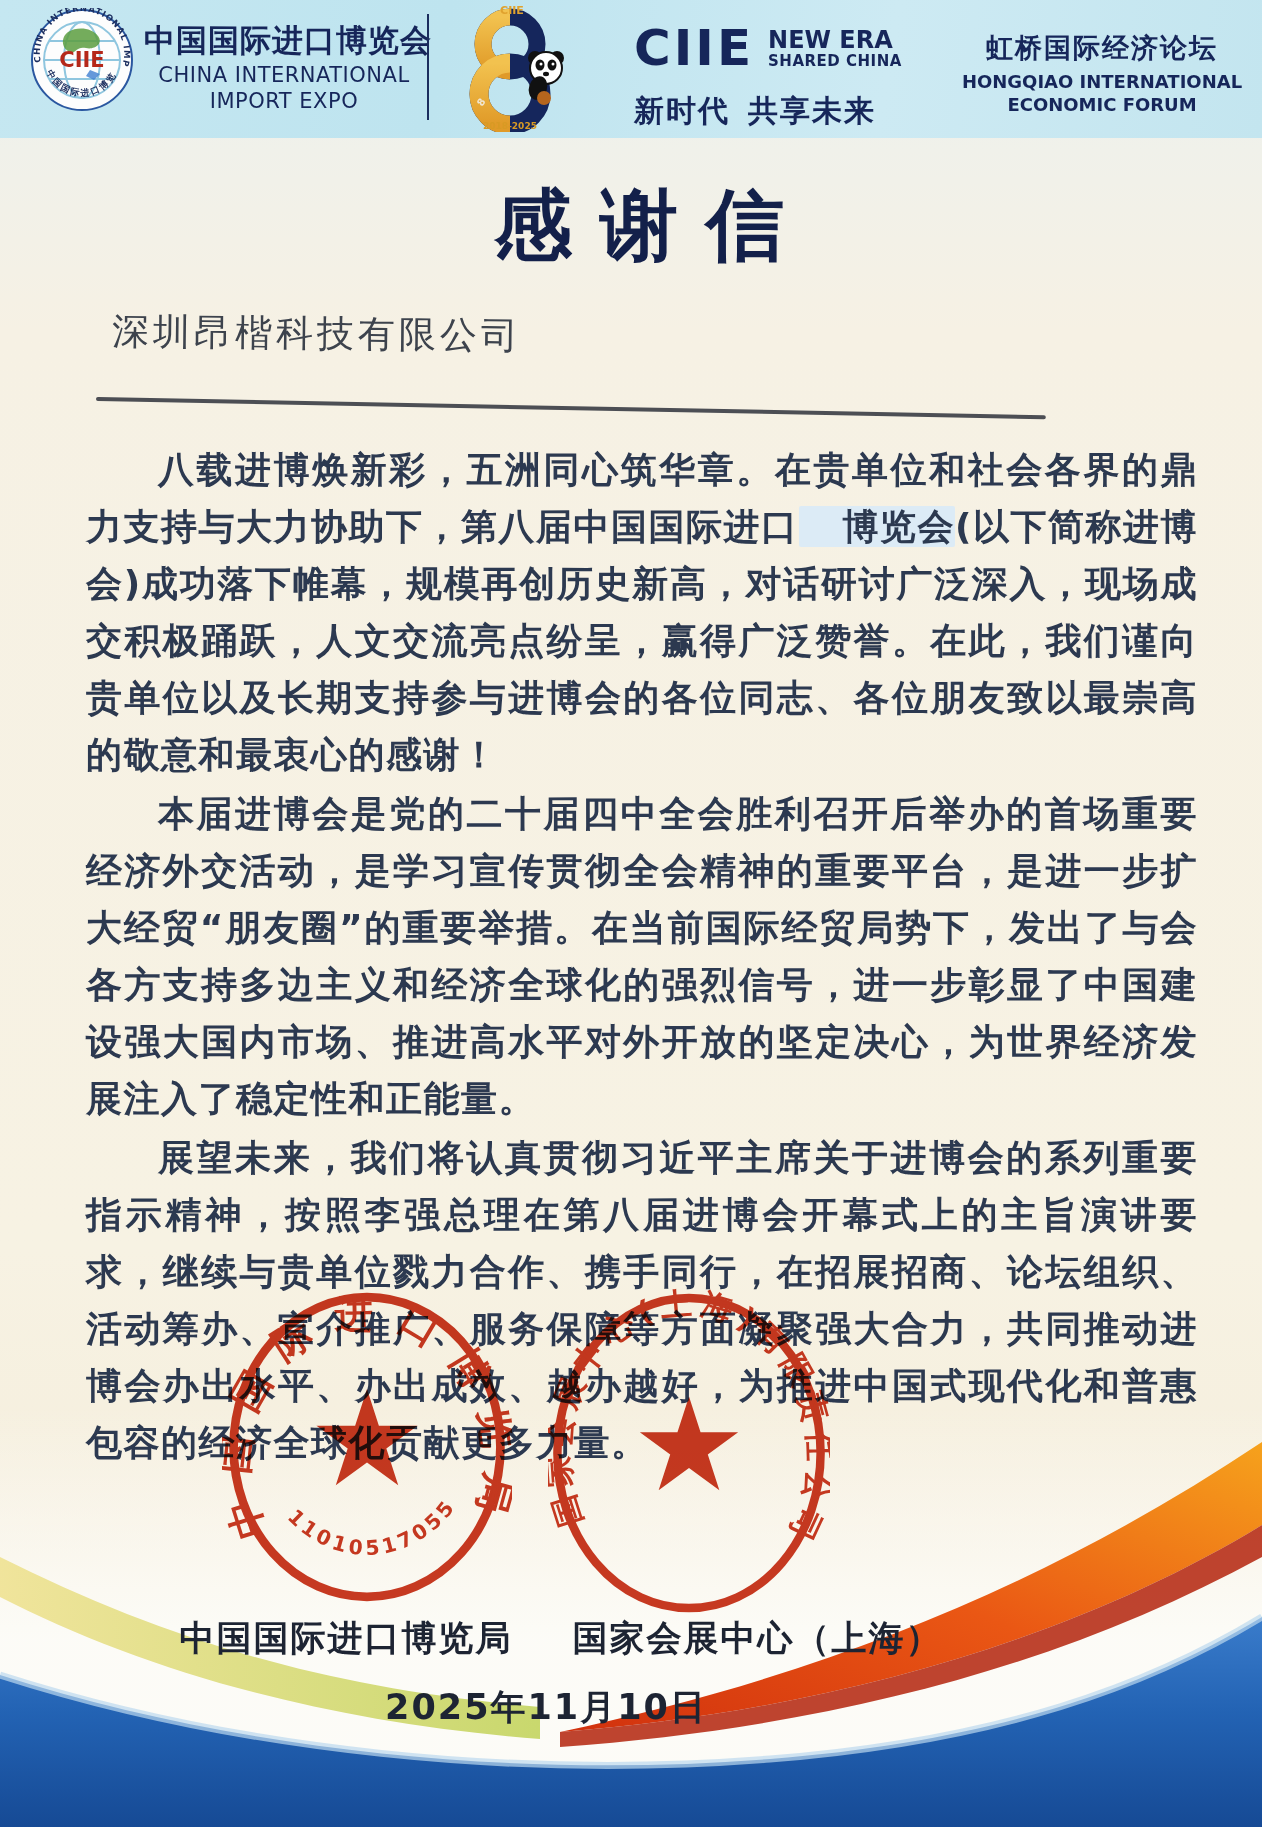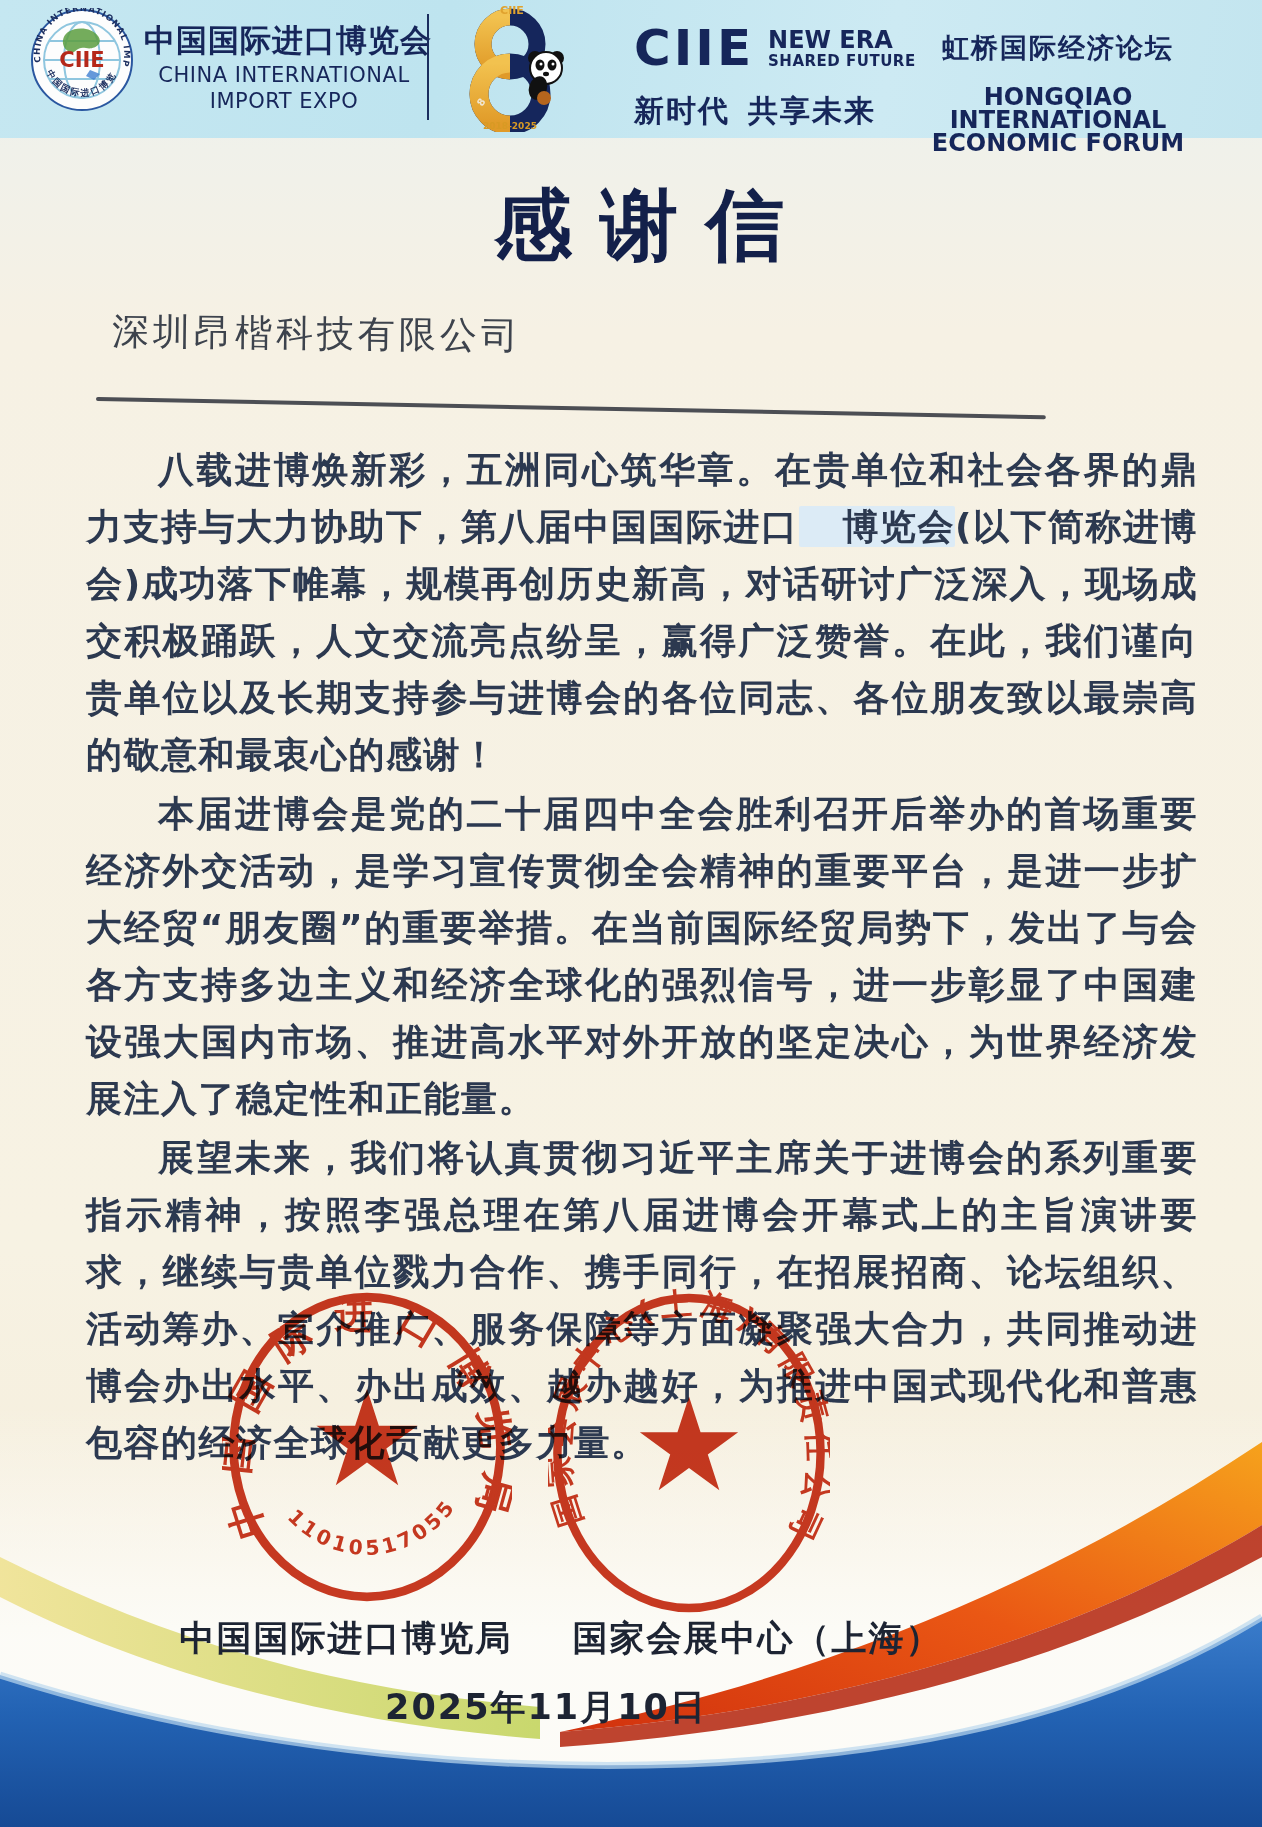--- a/index.html
+++ b/index.html
@@ -20,23 +20,23 @@
   .hdr-divider{position:absolute;left:427px;top:14px;width:2px;height:106px;background:#1b2d5e;}
   .panda{position:absolute;left:452px;top:2px;width:120px;height:130px;}
   .ciie-block{position:absolute;left:634px;top:24px;color:#16265a;}
   .ciie-row{display:flex;align-items:flex-start;gap:14px;}
   .ciie-word{font-size:50px;font-weight:bold;letter-spacing:3px;line-height:48px;}
   .slogan-en{padding-top:4px;}
   .slogan-en .l1{font-size:24px;font-weight:bold;line-height:25px;}
   .slogan-en .l2{font-size:15px;font-weight:bold;line-height:17px;letter-spacing:.5px;}
   .slogan-cn{font-size:30px;font-weight:bold;margin-top:19px;letter-spacing:2px;white-space:nowrap;}
   .slogan-cn .gap{display:inline-block;width:18px;}
-  .forum-block{position:absolute;left:908px;top:30px;width:300px;color:#16265a;text-align:center;}
+  .forum-block{position:absolute;left:952px;top:30px;width:300px;color:#16265a;text-align:center;}
   .forum-cn{font-size:27px;font-weight:bold;letter-spacing:2px;white-space:nowrap;}
-  .forum-en{font-size:24px;font-weight:bold;line-height:23px;margin-top:20px;}
+  .forum-en{font-size:18px;font-weight:bold;line-height:23px;margin-top:4px;}
   
   .letter{position:absolute;left:8px;top:138px;width:1262px;z-index:2;}
   .title{
     margin-top:36px;text-align:center;color:#13204a;
     font-size:78px;font-weight:bold;letter-spacing:28px;padding-left:28px;
   }
   .recipient-wrap{position:relative;height:130px;margin-top:22px;}
   .recipient{
     position:absolute;left:104px;top:8px;
     font-family:"DejaVu Serif",serif;font-size:37px;color:#3d434d;
@@ -134,21 +134,21 @@
       <text x="60" y="12" text-anchor="middle" font-size="11" font-weight="bold" fill="#e0a22e">CIIE</text>
       <text x="58" y="127" text-anchor="middle" font-size="9" font-weight="bold" fill="#d89a24">2018-2025</text>
       <text x="30" y="105" font-size="10" font-weight="bold" fill="#f0e6d2" transform="rotate(-55 30 105)">8</text>
     </svg>
 
     <div class="ciie-block">
       <div class="ciie-row">
         <div class="ciie-word">CIIE</div>
         <div class="slogan-en">
           <div class="l1">NEW ERA</div>
-          <div class="l2">SHARED FUTURE</div>
+          <div class="l2">SHARED CHINA</div>
         </div>
       </div>
       <div class="slogan-cn">
         <span>新时代</span><span class="gap"></span><span>共享未来</span>
       </div>
     </div>
 
     <div class="forum-block">
       <div class="forum-cn">虹桥国际经济论坛</div>
       <div class="forum-en">

